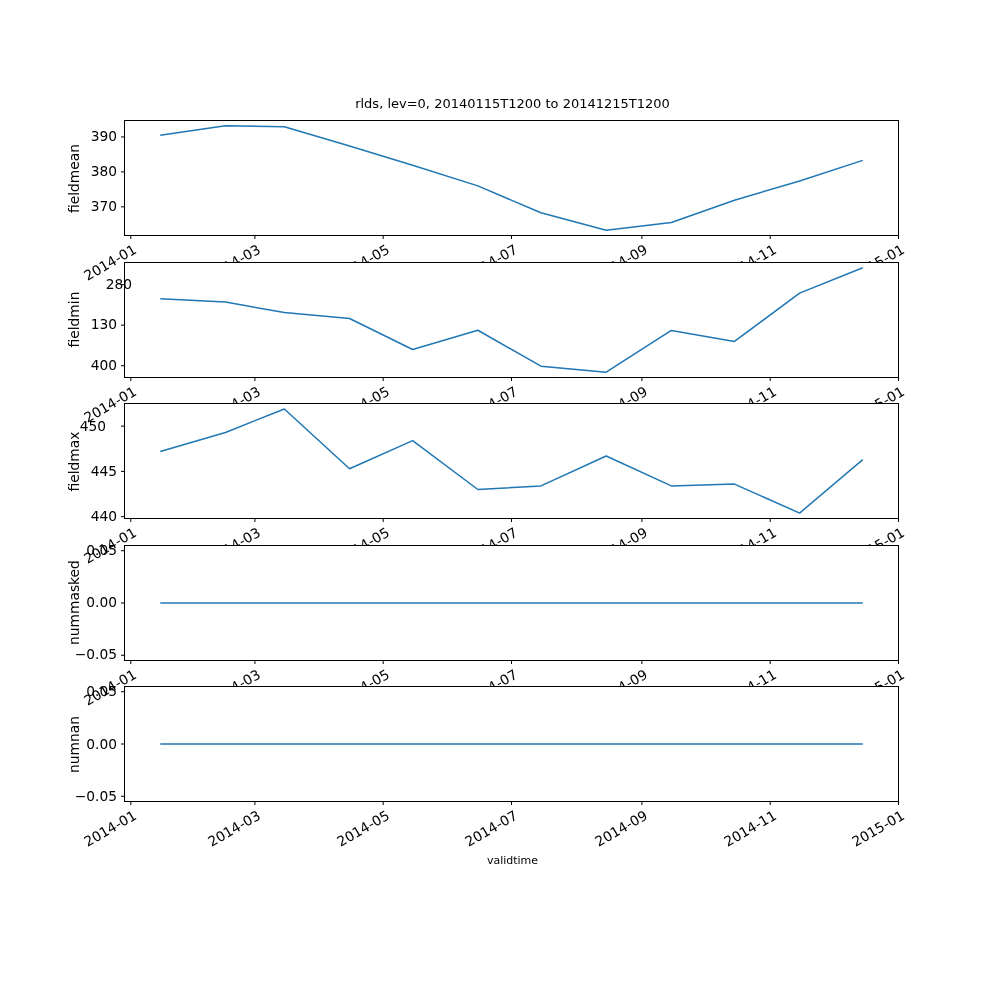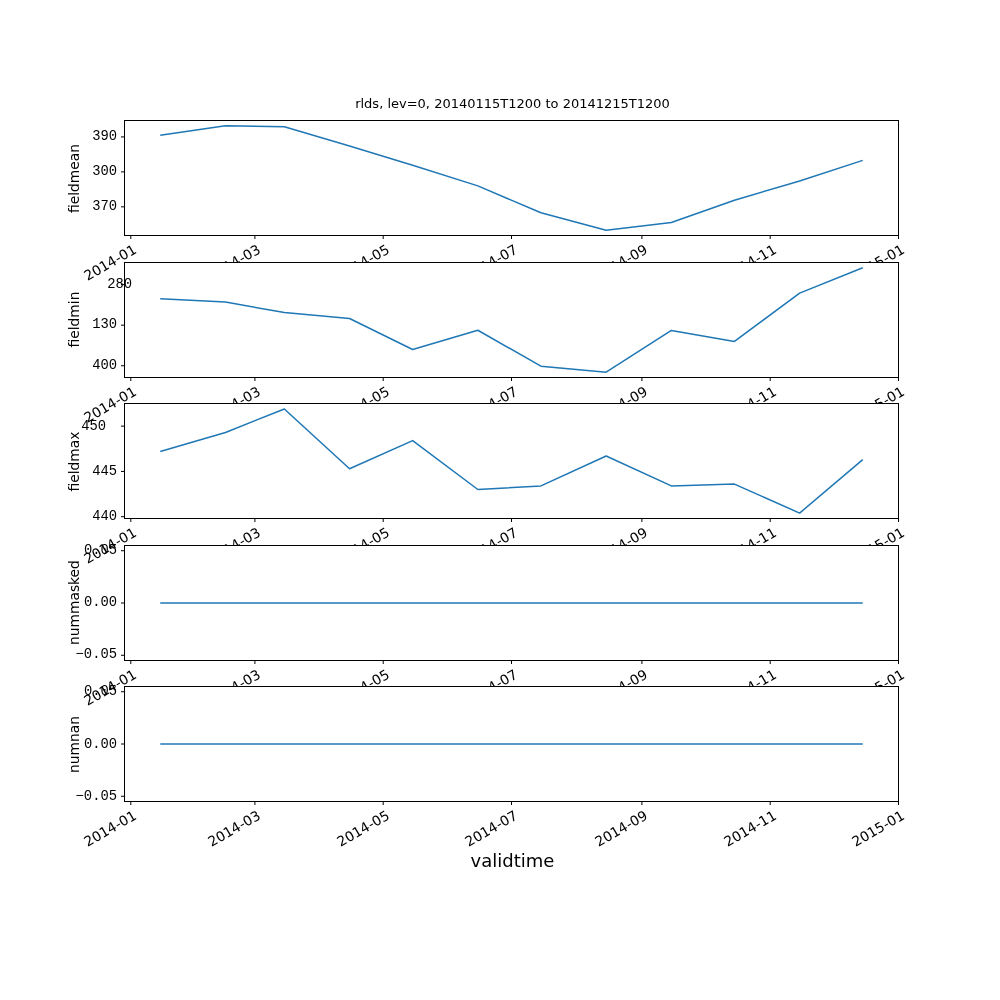--- a/index.html
+++ b/index.html
@@ -1,23 +1,23 @@
 <!DOCTYPE html>
 <html><head>
 <meta charset="utf-8">
 <style>
   html,body{margin:0;padding:0;background:#ffffff;}
   .figure{position:relative;width:1000px;height:1000px;background:#ffffff;
           font-family:"DejaVu Sans",sans-serif;color:#000;overflow:hidden;}
   .title{position:absolute;left:125px;width:775px;top:94px;text-align:center;
          font-size:13px;line-height:20px;}
   .xlabel{position:absolute;left:125px;width:775px;top:852px;text-align:center;
-          font-size:18px;line-height:17px;}
+          font-size:11px;line-height:17px;}
   .ytick,.xtick,.ylab{position:absolute;font-size:13.8px;line-height:17px;white-space:nowrap;}
-  .ytick{width:72px;text-align:right;font-family:Liberation Mono, monospace;}
+  .ytick{width:72px;text-align:right;}
   .xtick{width:86px;text-align:right;transform-origin:100% 0;transform:rotate(-30deg);}
   .ylab{width:160px;text-align:center;transform:rotate(-90deg);}
   .figure svg{position:absolute;overflow:visible;}
 </style>
 </head>
 <body>
 
 <div class="figure">
   <div class="title">rlds, lev=0, 20140115T1200 to 20141215T1200</div>
   <div id="plots">
@@ -29,21 +29,21 @@
         <line x1="399.5" y1="115.5" x2="399.5" y2="119" stroke="#000000" stroke-width="1"></line>
         <line x1="529.9021739130435" y1="115.5" x2="529.9021739130435" y2="119" stroke="#000000" stroke-width="1"></line>
         <line x1="658.2010869565217" y1="115.5" x2="658.2010869565217" y2="119" stroke="#000000" stroke-width="1"></line>
         <line x1="786.5" y1="115.5" x2="786.5" y2="119" stroke="#000000" stroke-width="1"></line>
         <line x1="9" y1="86.8373860182371" x2="12.5" y2="86.8373860182371" stroke="#000000" stroke-width="1"></line>
         <line x1="9" y1="51.88297872340425" x2="12.5" y2="51.88297872340425" stroke="#000000" stroke-width="1"></line>
         <line x1="9" y1="16.9285714285714" x2="12.5" y2="16.9285714285714" stroke="#000000" stroke-width="1"></line>
         <polyline points="48.255434782608695,15.180851063829758 113.45652173913044,5.743161094224928 172.34782608695653,6.791793313069952 237.54891304347828,26.016717325228022 300.64673913043475,45.241641337386085 365.8478260869565,65.86474164133739 428.945652173913,92.77963525835865 494.1467391304348,110.25683890577507 559.3478260869565,102.56686930091188 622.445652173913,80.19604863221895 687.6467391304349,60.97112462006087 750.7445652173913,40.348024316109374" fill="none" stroke="#1f77b4" stroke-width="1.5" stroke-linejoin="round" stroke-linecap="butt"></polyline>
       </svg>
       <div class="ytick" style="left: 45px; top: 198.337px;">370</div>
-      <div class="ytick" style="left: 45px; top: 163.383px;">300</div>
+      <div class="ytick" style="left: 45px; top: 163.383px;">380</div>
       <div class="ytick" style="left: 45px; top: 128.429px;">390</div>
       <div class="ylab" style="left: -6px; top: 169.5px;">fieldmean</div>
       <div class="xtick" style="left: 45.3098px; top: 241px;">2014-01</div>
       <div class="xtick" style="left: 169.402px; top: 241px;">2014-03</div>
       <div class="xtick" style="left: 297.701px; top: 241px;">2014-05</div>
       <div class="xtick" style="left: 426px; top: 241px;">2014-07</div>
       <div class="xtick" style="left: 556.402px; top: 241px;">2014-09</div>
       <div class="xtick" style="left: 684.701px; top: 241px;">2014-11</div>
       <div class="xtick" style="left: 813px; top: 241px;">2015-01</div>
       <svg width="789" height="126" viewBox="0 0 789 126" style="left: 112px; top: 261.5px;">

